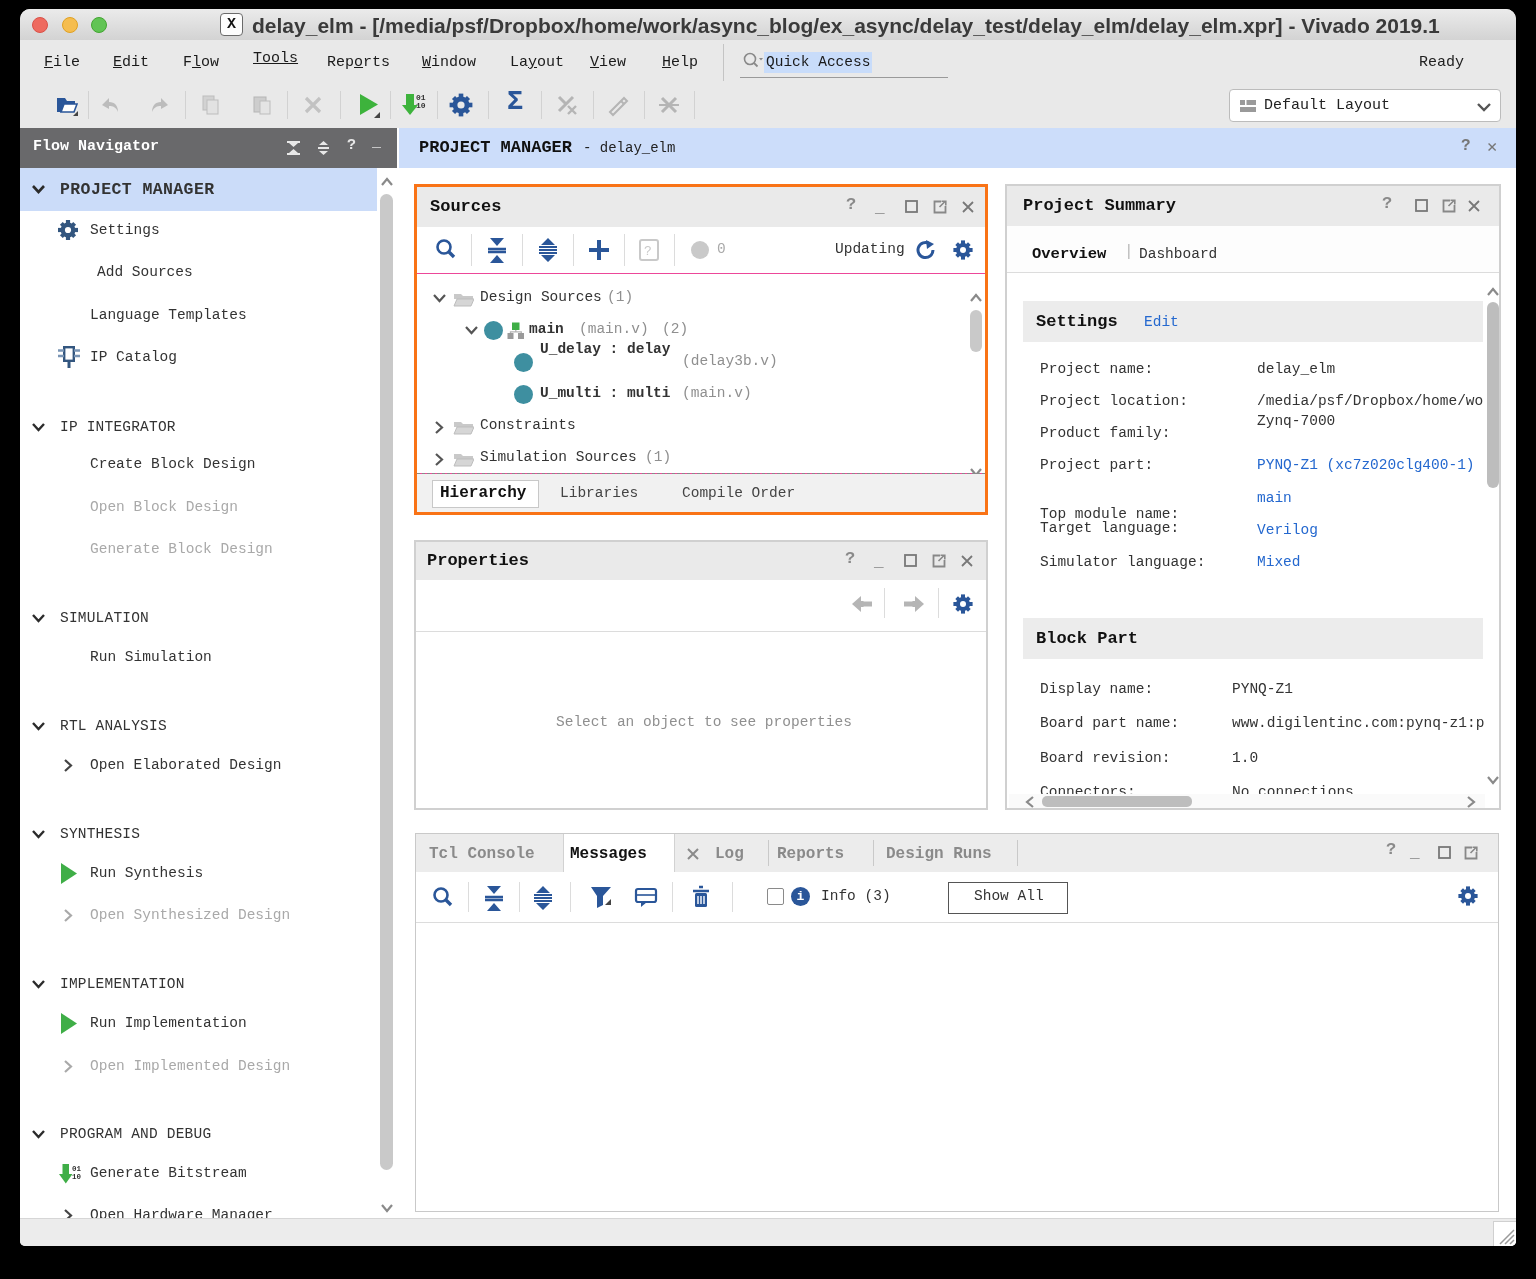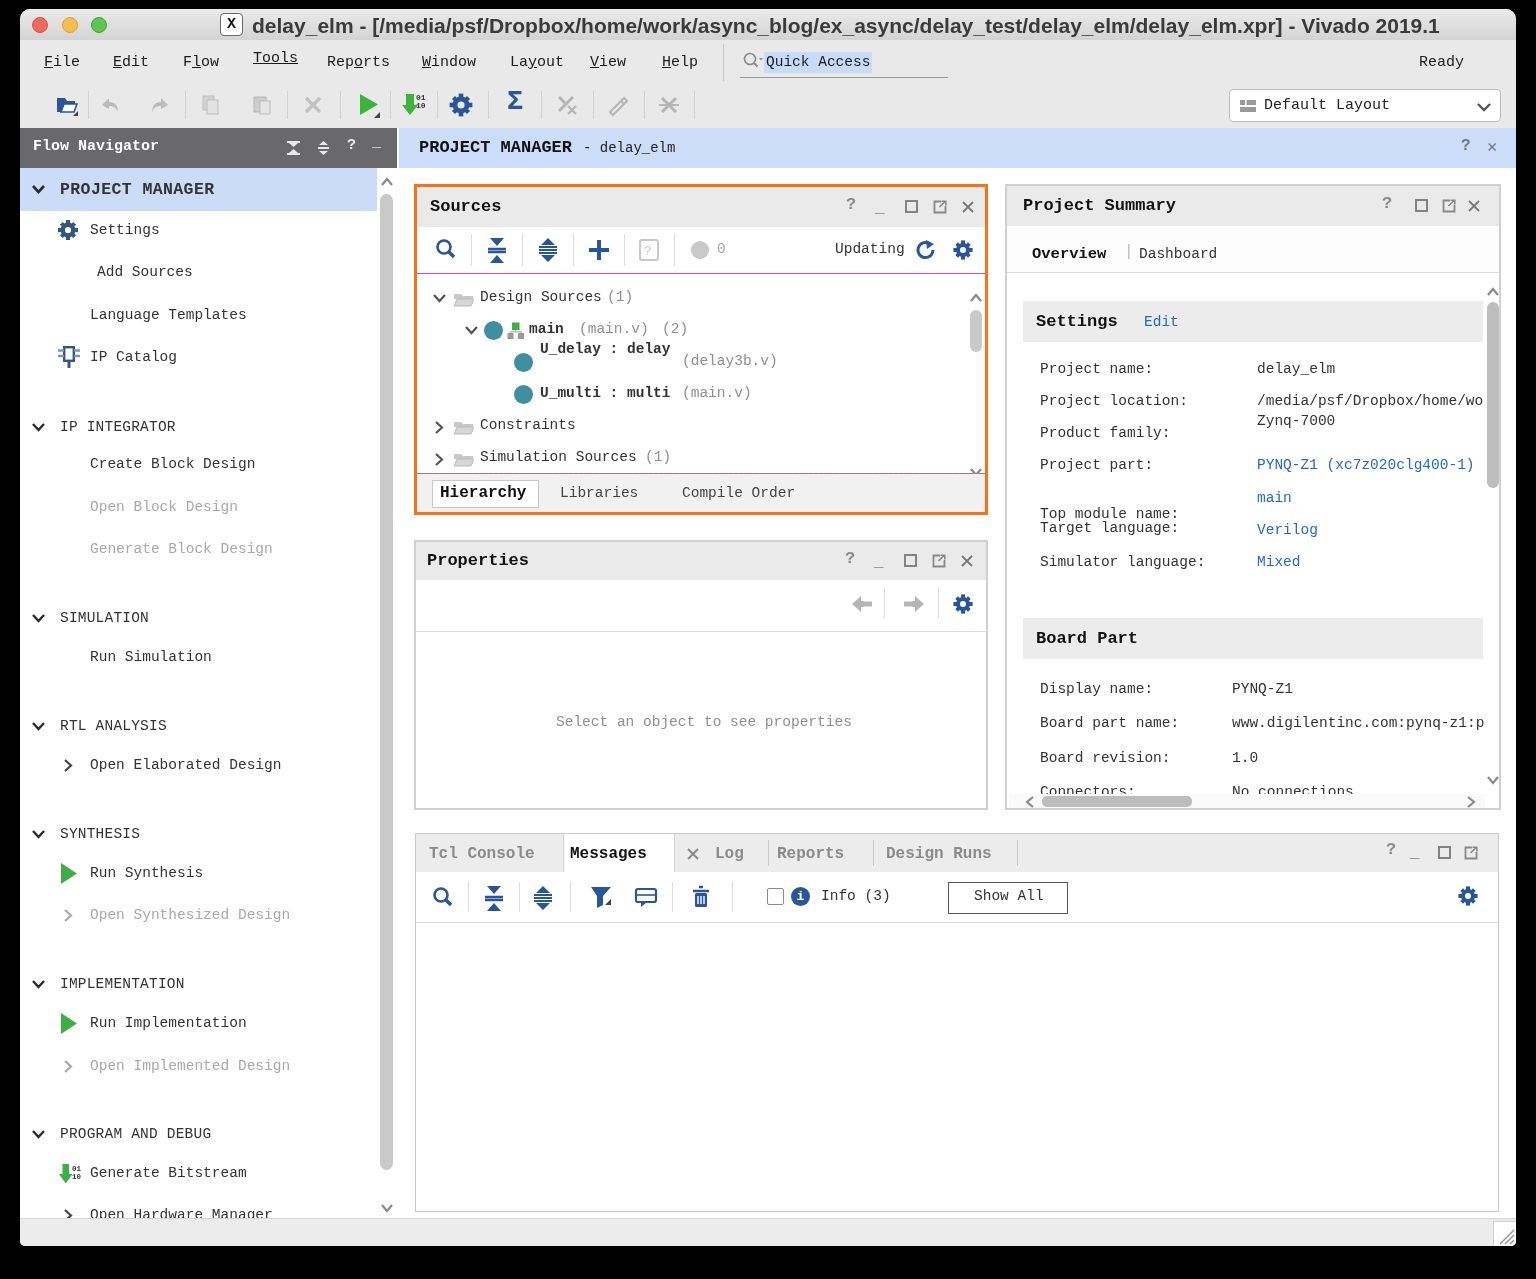--- a/index.html
+++ b/index.html
@@ -485,21 +485,21 @@
         <span class="abs" style="left:250px;top:140px;">Zynq-7000</span>
       <span class="abs" style="left:33px;top:184px;">Project part:</span>
         <span class="abs" style="left:250px;top:184px;color:#2468cf;white-space:nowrap;">PYNQ-Z1 (xc7z020clg400-1)</span>
       <span class="abs" style="left:33px;top:217px;margin-top:16px;">Top module name:</span>
         <span class="abs" style="left:250px;top:217px;color:#2468cf;">main</span>
       <span class="abs" style="left:33px;top:247px;">Target language:</span>
         <span class="abs" style="left:250px;top:249px;color:#2468cf;">Verilog</span>
       <span class="abs" style="left:33px;top:281px;">Simulator language:</span>
         <span class="abs" style="left:250px;top:281px;color:#2468cf;">Mixed</span>
       <div class="abs" style="left:16px;top:345px;width:460px;height:41px;background:#ececec;"></div>
-      <span class="abs b" style="left:29px;top:356px;font-size:17px;color:#111;">Board Part</span>
+      <span class="abs b" style="left:29px;top:356px;font-size:17px;color:#111;">Block Part</span>
       <span class="abs" style="left:33px;top:408px;">Display name:</span>
         <span class="abs" style="left:225px;top:408px;">PYNQ-Z1</span>
       <span class="abs" style="left:33px;top:442px;">Board part name:</span>
         <span class="abs" style="left:225px;top:442px;white-space:nowrap;">www.digilentinc.com:pynq-z1:p</span>
       <span class="abs" style="left:33px;top:477px;">Board revision:</span>
         <span class="abs" style="left:225px;top:477px;">1.0</span>
       <span class="abs" style="left:33px;top:511px;">Connectors:</span>
         <span class="abs" style="left:225px;top:511px;">No connections</span>
     </div>
 

